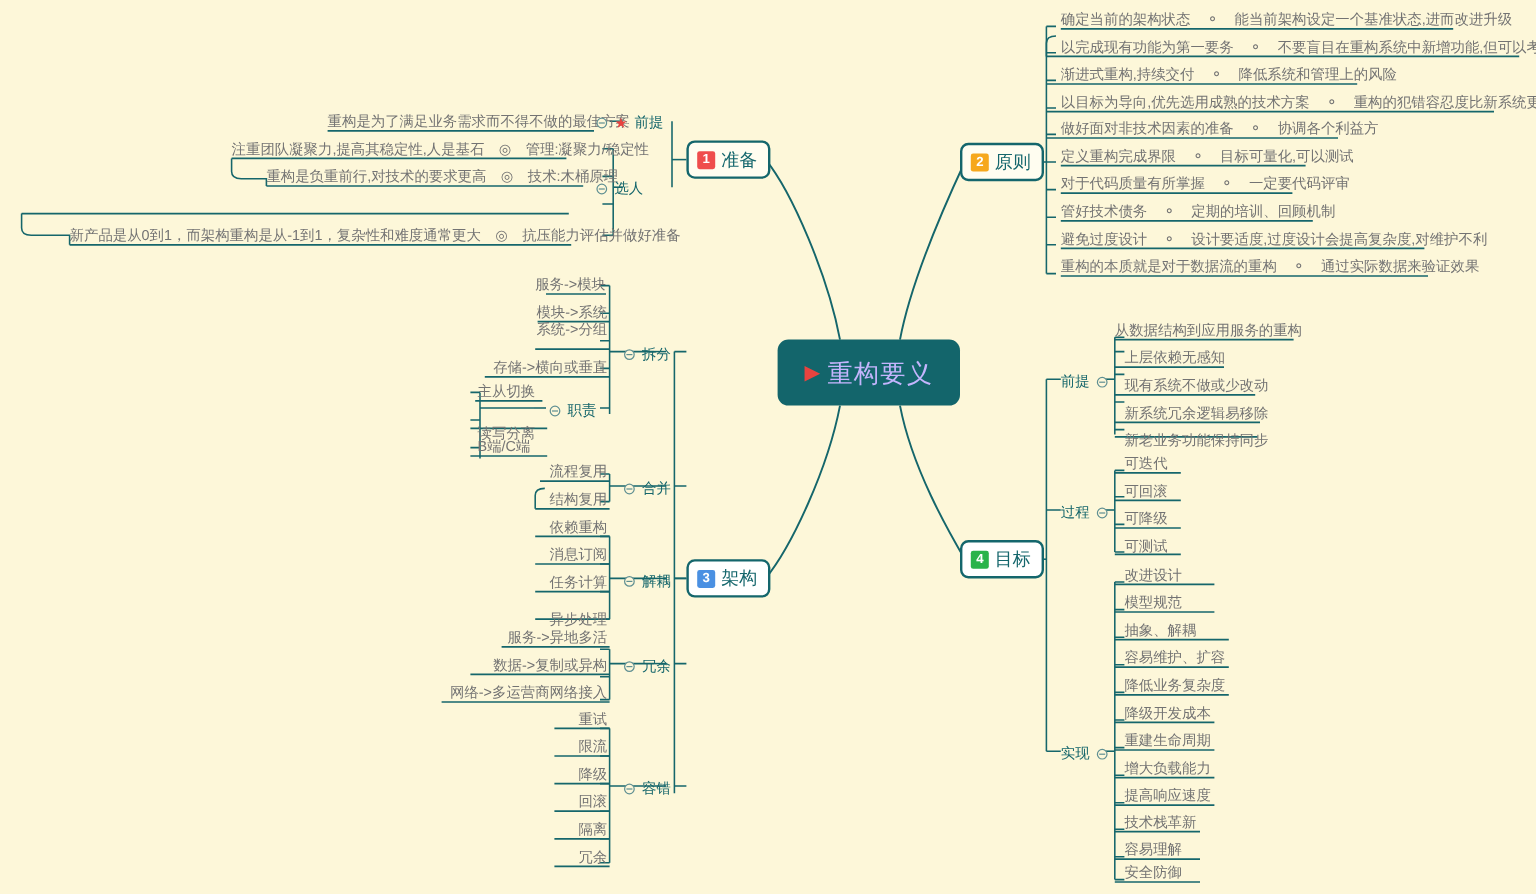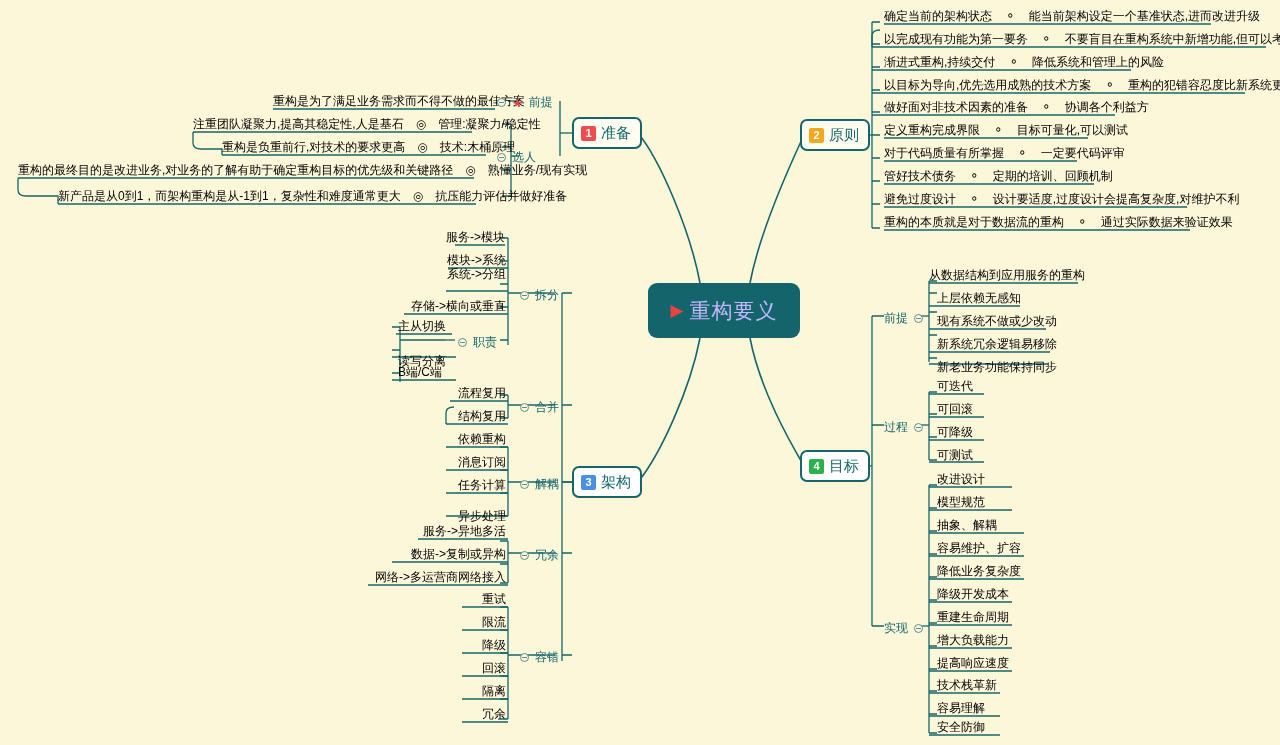--- a/index.html
+++ b/index.html
@@ -78,21 +78,21 @@
   .mid-label .coll::before {
     content: "";
     position: absolute; left: 1px; right: 1px; top: 3px;
     height: 1px; background: #5f8f92;
   }
 
   
   .leaf {
     position: absolute;
     font-size: 12px;
-    color: #000000;
+    color: #737373;
     white-space: nowrap;
     line-height: 16px;
     z-index: 14;
   }
   .leaf.r { text-align: right; }
 
   
   .star { color: #e8433f; font-size: 12px; }
 </style>
 </head>
@@ -298,23 +298,20 @@
   <div class="mid-label" style="left:497px; top:149px;">
     <span class="coll"></span>
     <span>选人</span>
   </div>
   <div class="leaf r" style="left:222px; top:139px; width:264px;">
     <span>重构是负重前行,对技术的要求更高　◎　技术:木桶原理</span>
   </div>
   <div class="leaf r" style="left:193px; top:116px; width:279px;">
     <span>注重团队凝聚力,提高其稳定性,人是基石　◎　管理:凝聚力/稳定性</span>
   </div>
-  <div class="leaf r" style="left:18px; top:162px; width:456px;">
-    <span>重构的最终目的是改进业务,对业务的了解有助于确定重构目标的优先级和关键路径　◎　熟懂业务/现有实现</span>
-  </div>
   <div class="leaf r" style="left:58px; top:188px; width:418px;">
     <span>新产品是从0到1，而架构重构是从-1到1，复杂性和难度通常更大　◎　抗压能力评估并做好准备</span>
   </div>
 
   <div>
     <div class="leaf" style="left:884px; top:8px;">
       <span>确定当前的架构状态</span>
       <span style="padding:0 10px;">⚬</span>
       <span>能当前架构设定一个基准状态,进而改进升级</span>
     </div>

